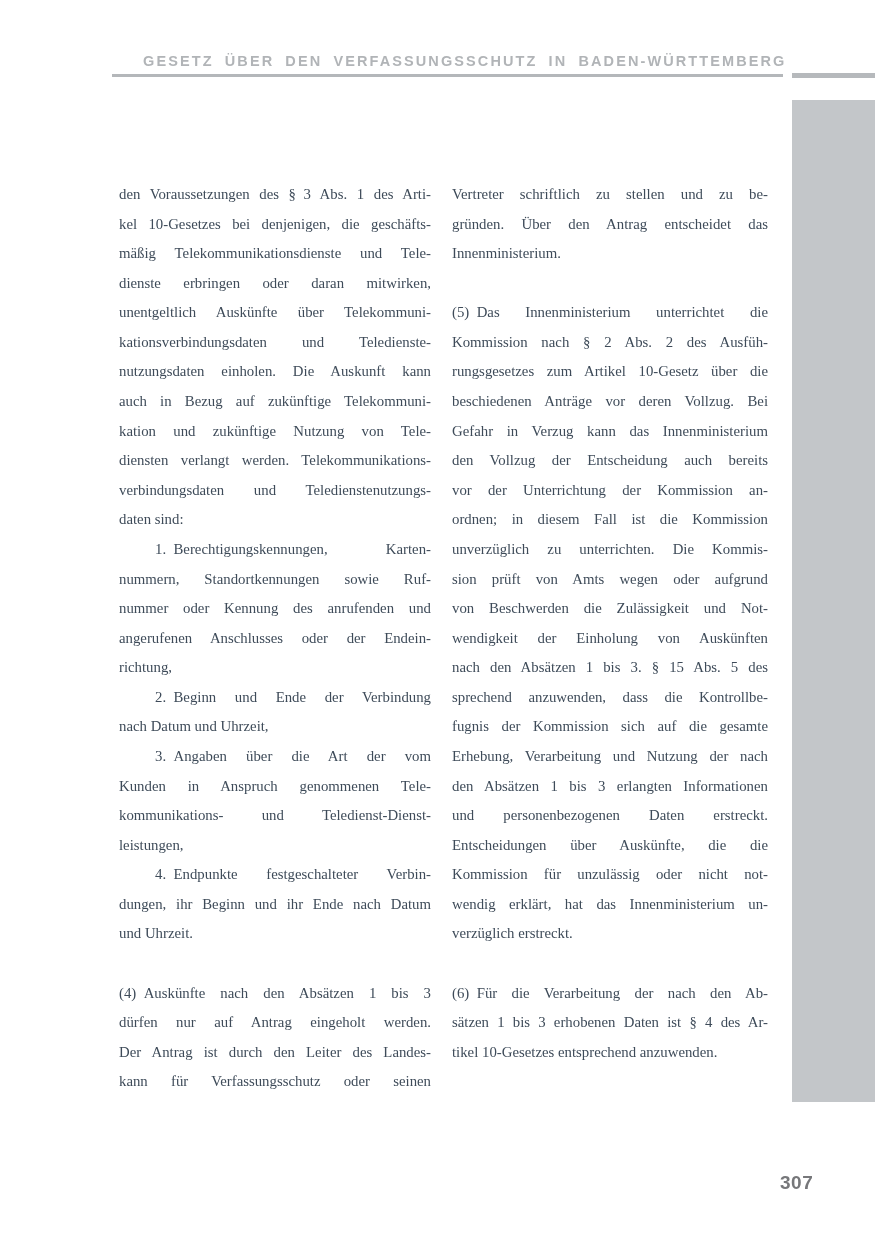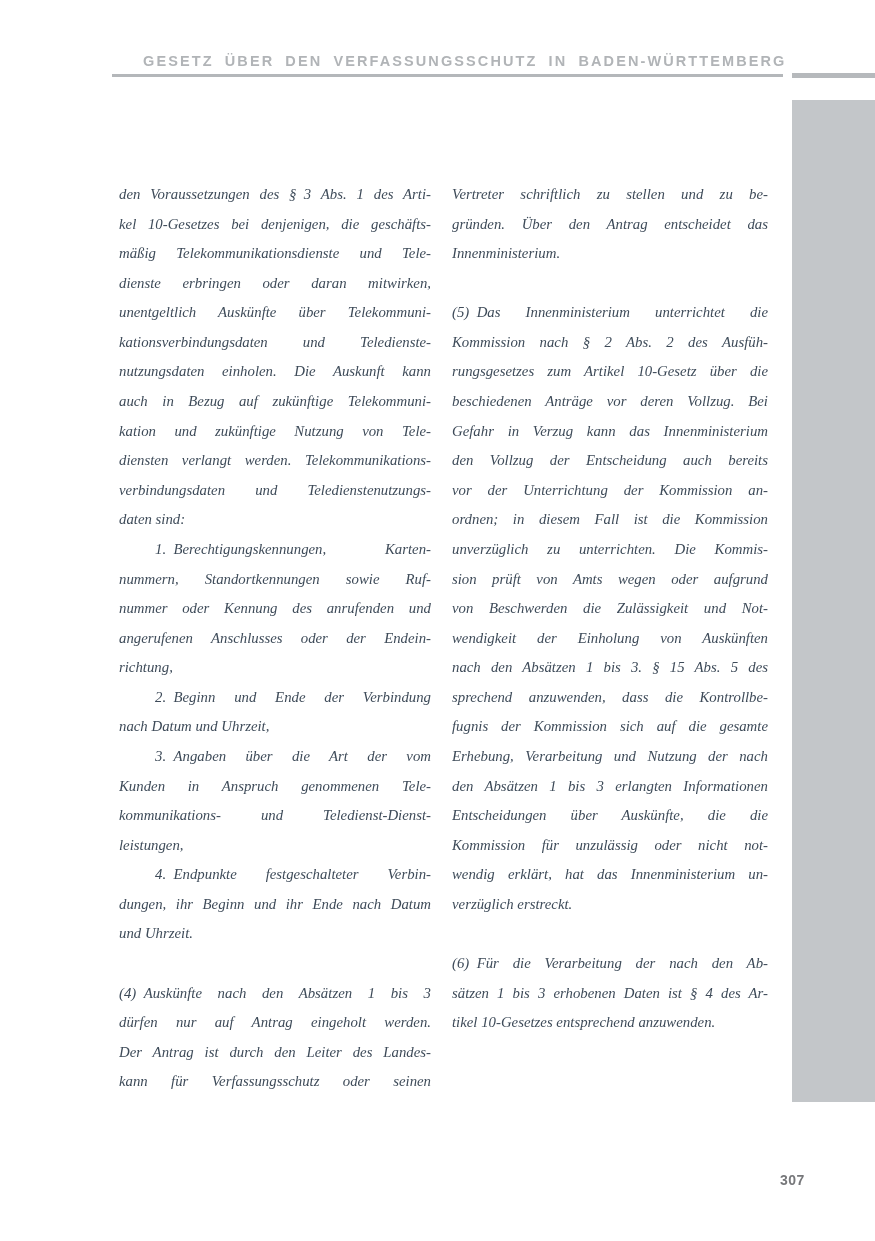--- a/index.html
+++ b/index.html
@@ -26,29 +26,29 @@
     background:#c3c6c9;
   }
   .col {
     position:absolute; top:180px;
     font-size:14.8px; line-height:29.58px; color:#3e4b59;
   }
   .col-left  { left:119px; width:312px; }
   .col-right { left:452px; width:316px; }
   .line {
     text-align:justify; text-align-last:justify;
-    height:29.58px; overflow:hidden; white-space:normal;font-style:italic;
+    height:29.58px; overflow:hidden; white-space:normal;
   }
   .line.last   { text-align:center; text-align-last:left; }
   .line.indent { padding-left:36px; }
   .block.gap   { margin-top:29.58px; }
   .page-num {
     position:absolute; left:780px; top:1172px;
     font-family:"Liberation Sans", sans-serif; font-weight:bold;
-    font-size:14px; letter-spacing:0.5px; color:#76777a;
+    font-size:19px; letter-spacing:0.5px; color:#76777a;
   }
 </style>
 </head>
 <body>
 
 <div class="page">
 
   <div class="header-title">GESETZ ÜBER DEN VERFASSUNGSSCHUTZ IN BADEN-WÜRTTEMBERG</div>
   <div class="header-rule"></div>
   <div class="side-tab"></div>
@@ -116,20 +116,21 @@
       <div class="line">ordnen; in diesem Fall ist die Kommission</div>
       <div class="line">unverzüglich zu unterrichten. Die Kommis-</div>
       <div class="line">sion prüft von Amts wegen oder aufgrund</div>
       <div class="line">von Beschwerden die Zulässigkeit und Not-</div>
       <div class="line">wendigkeit der Einholung von Auskünften</div>
       <div class="line">nach den Absätzen 1 bis 3. § 15 Abs. 5 des</div>
       <div class="line">sprechend anzuwenden, dass die Kontrollbe-</div>
       <div class="line">fugnis der Kommission sich auf die gesamte</div>
       <div class="line">Erhebung, Verarbeitung und Nutzung der nach</div>
       <div class="line">den Absätzen 1 bis 3 erlangten Informationen</div>
+      <div class="line">und personenbezogenen Daten erstreckt.</div>
       <div class="line">Entscheidungen über Auskünfte, die die</div>
       <div class="line">Kommission für unzulässig oder nicht not-</div>
       <div class="line">wendig erklärt, hat das Innenministerium un-</div>
       <div class="line last">verzüglich erstreckt.</div>
     </div>
     <div class="block gap">
       <div class="line">(6) Für die Verarbeitung der nach den Ab-</div>
       <div class="line">sätzen 1 bis 3 erhobenen Daten ist § 4 des Ar-</div>
       <div class="line last">tikel 10-Gesetzes entsprechend anzuwenden.</div>
     </div>

